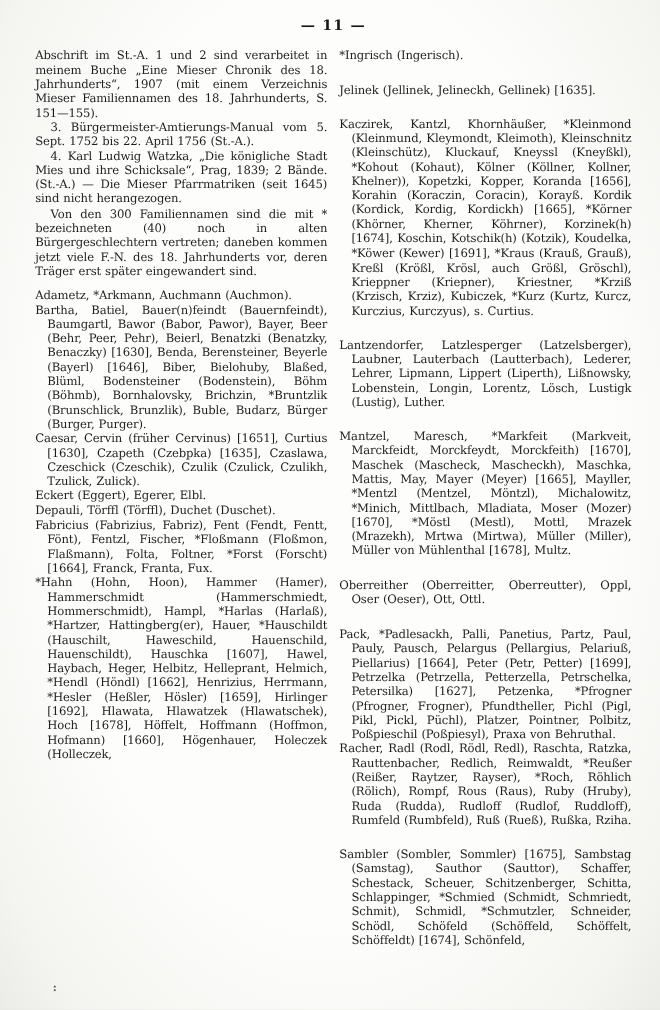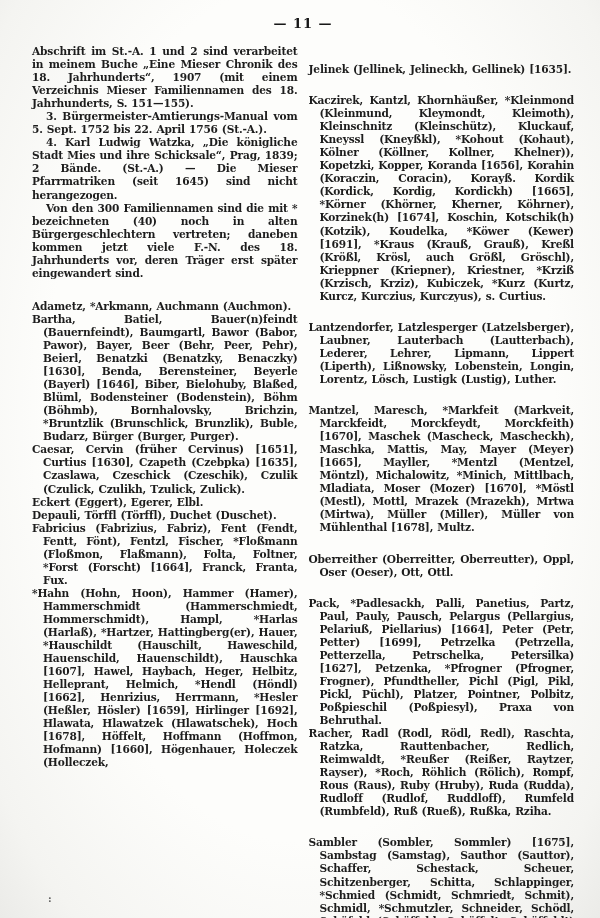--- a/index.html
+++ b/index.html
@@ -30,32 +30,32 @@
     gap:11px;
   }
   .col{
     flex:1 1 0;
     min-width:0;
   }
   .para{
     margin:0;
     font-size:10.6px;
     line-height:13.05px;
-    font-weight:bold;
+    font-weight:normal;
     text-align:justify;
     letter-spacing:-0.15px;
     word-spacing:0.5px;
     color:#1d1d1d;
   }
   .para.intro-indent{text-indent:14px;}
   .para.intro-flush{text-indent:0;}
   .para.name{padding-left:11px;text-indent:-11px;}
   .para.cont{padding-left:11px;text-indent:0;}
   .para.gap{margin-top:18px;}
-  .para.biggap{margin-top:20px;}
+  .para.biggap{margin-top:9px;}
   .artifact{
     position:absolute;
     left:48px;bottom:14px;
     font-size:10px;
     font-weight:bold;
     color:#555;
   }
 </style>
 </head>
 <body>
@@ -71,20 +71,21 @@
         <p class="para intro-indent">Von den 300 Familiennamen sind die mit * bezeichneten (40) noch in alten Bürgergeschlechtern vertreten; daneben kommen jetzt viele F.-N. des 18. Jahrhunderts vor, deren Träger erst später eingewandert sind.</p>
         <p class="para name biggap">Adametz, *Arkmann, Auchmann (Auchmon).</p>
         <p class="para name">Bartha, Batiel, Bauer(n)feindt (Bauernfeindt), Baumgartl, Bawor (Babor, Pawor), Bayer, Beer (Behr, Peer, Pehr), Beierl, Benatzki (Benatzky, Benaczky) [1630], Benda, Berensteiner, Beyerle (Bayerl) [1646], Biber, Bielohuby, Blaßed, Blüml, Bodensteiner (Bodenstein), Böhm (Böhmb), Bornhalovsky, Brichzin, *Bruntzlik (Brunschlick, Brunzlik), Buble, Budarz, Bürger (Burger, Purger).</p>
         <p class="para name">Caesar, Cervin (früher Cervinus) [1651], Curtius [1630], Czapeth (Czebpka) [1635], Czaslawa, Czeschick (Czeschik), Czulik (Czulick, Czulikh, Tzulick, Zulick).</p>
         <p class="para name">Eckert (Eggert), Egerer, Elbl.</p>
         <p class="para name">Depauli, Törffl (Törffl), Duchet (Duschet).</p>
         <p class="para name">Fabricius (Fabrizius, Fabriz), Fent (Fendt, Fentt, Fönt), Fentzl, Fischer, *Floßmann (Floßmon, Flaßmann), Folta, Foltner, *Forst (Forscht) [1664], Franck, Franta, Fux.</p>
         <p class="para name">*Hahn (Hohn, Hoon), Hammer (Hamer), Hammerschmidt (Hammerschmiedt, Hommerschmidt), Hampl, *Harlas (Harlaß), *Hartzer, Hattingberg(er), Hauer, *Hauschildt (Hauschilt, Haweschild, Hauenschild, Hauenschildt), Hauschka [1607], Hawel, Haybach, Heger, Helbitz, Helleprant, Helmich, *Hendl (Höndl) [1662], Henrizius, Herrmann, *Hesler (Heßler, Hösler) [1659], Hirlinger [1692], Hlawata, Hlawatzek (Hlawatschek), Hoch [1678], Höffelt, Hoffmann (Hoffmon, Hofmann) [1660], Högenhauer, Holeczek (Holleczek,</p>
       </div>
     <div class="col">
+        <p class="para name">*Ingrisch (Ingerisch).</p>
         <p class="para name gap">Jelinek (Jellinek, Jelineckh, Gellinek) [1635].</p>
         <p class="para name gap">Kaczirek, Kantzl, Khornhäußer, *Kleinmond (Kleinmund, Kleymondt, Kleimoth), Kleinschnitz (Kleinschütz), Kluckauf, Kneyssl (Kneyßkl), *Kohout (Kohaut), Kölner (Köllner, Kollner, Khelner)), Kopetzki, Kopper, Koranda [1656], Korahin (Koraczin, Coracin), Korayß. Kordik (Kordick, Kordig, Kordickh) [1665], *Körner (Khörner, Kherner, Köhrner), Korzinek(h) [1674], Koschin, Kotschik(h) (Kotzik), Koudelka, *Köwer (Kewer) [1691], *Kraus (Krauß, Grauß), Kreßl (Krößl, Krösl, auch Größl, Gröschl), Krieppner (Kriepner), Kriestner, *Krziß (Krzisch, Krziz), Kubiczek, *Kurz (Kurtz, Kurcz, Kurczius, Kurczyus), s. Curtius.</p>
         <p class="para name gap">Lantzendorfer, Latzlesperger (Latzelsberger), Laubner, Lauterbach (Lautterbach), Lederer, Lehrer, Lipmann, Lippert (Liperth), Lißnowsky, Lobenstein, Longin, Lorentz, Lösch, Lustigk (Lustig), Luther.</p>
         <p class="para name gap">Mantzel, Maresch, *Markfeit (Markveit, Marckfeidt, Morckfeydt, Morckfeith) [1670], Maschek (Mascheck, Mascheckh), Maschka, Mattis, May, Mayer (Meyer) [1665], Mayller, *Mentzl (Mentzel, Möntzl), Michalowitz, *Minich, Mittlbach, Mladiata, Moser (Mozer) [1670], *Möstl (Mestl), Mottl, Mrazek (Mrazekh), Mrtwa (Mirtwa), Müller (Miller), Müller von Mühlenthal [1678], Multz.</p>
         <p class="para name gap">Oberreither (Oberreitter, Oberreutter), Oppl, Oser (Oeser), Ott, Ottl.</p>
         <p class="para name gap">Pack, *Padlesackh, Palli, Panetius, Partz, Paul, Pauly, Pausch, Pelargus (Pellargius, Pelariuß, Piellarius) [1664], Peter (Petr, Petter) [1699], Petrzelka (Petrzella, Petterzella, Petrschelka, Petersilka) [1627], Petzenka, *Pfrogner (Pfrogner, Frogner), Pfundtheller, Pichl (Pigl, Pikl, Pickl, Püchl), Platzer, Pointner, Polbitz, Poßpieschil (Poßpiesyl), Praxa von Behruthal.</p>
         <p class="para name">Racher, Radl (Rodl, Rödl, Redl), Raschta, Ratzka, Rauttenbacher, Redlich, Reimwaldt, *Reußer (Reißer, Raytzer, Rayser), *Roch, Röhlich (Rölich), Rompf, Rous (Raus), Ruby (Hruby), Ruda (Rudda), Rudloff (Rudlof, Ruddloff), Rumfeld (Rumbfeld), Ruß (Rueß), Rußka, Rziha.</p>
         <p class="para name gap">Sambler (Sombler, Sommler) [1675], Sambstag (Samstag), Sauthor (Sauttor), Schaffer, Schestack, Scheuer, Schitzenberger, Schitta, Schlappinger, *Schmied (Schmidt, Schmriedt, Schmit), Schmidl, *Schmutzler, Schneider, Schödl, Schöfeld (Schöffeld, Schöffelt, Schöffeldt) [1674], Schönfeld,</p>
       </div>
   </div>

